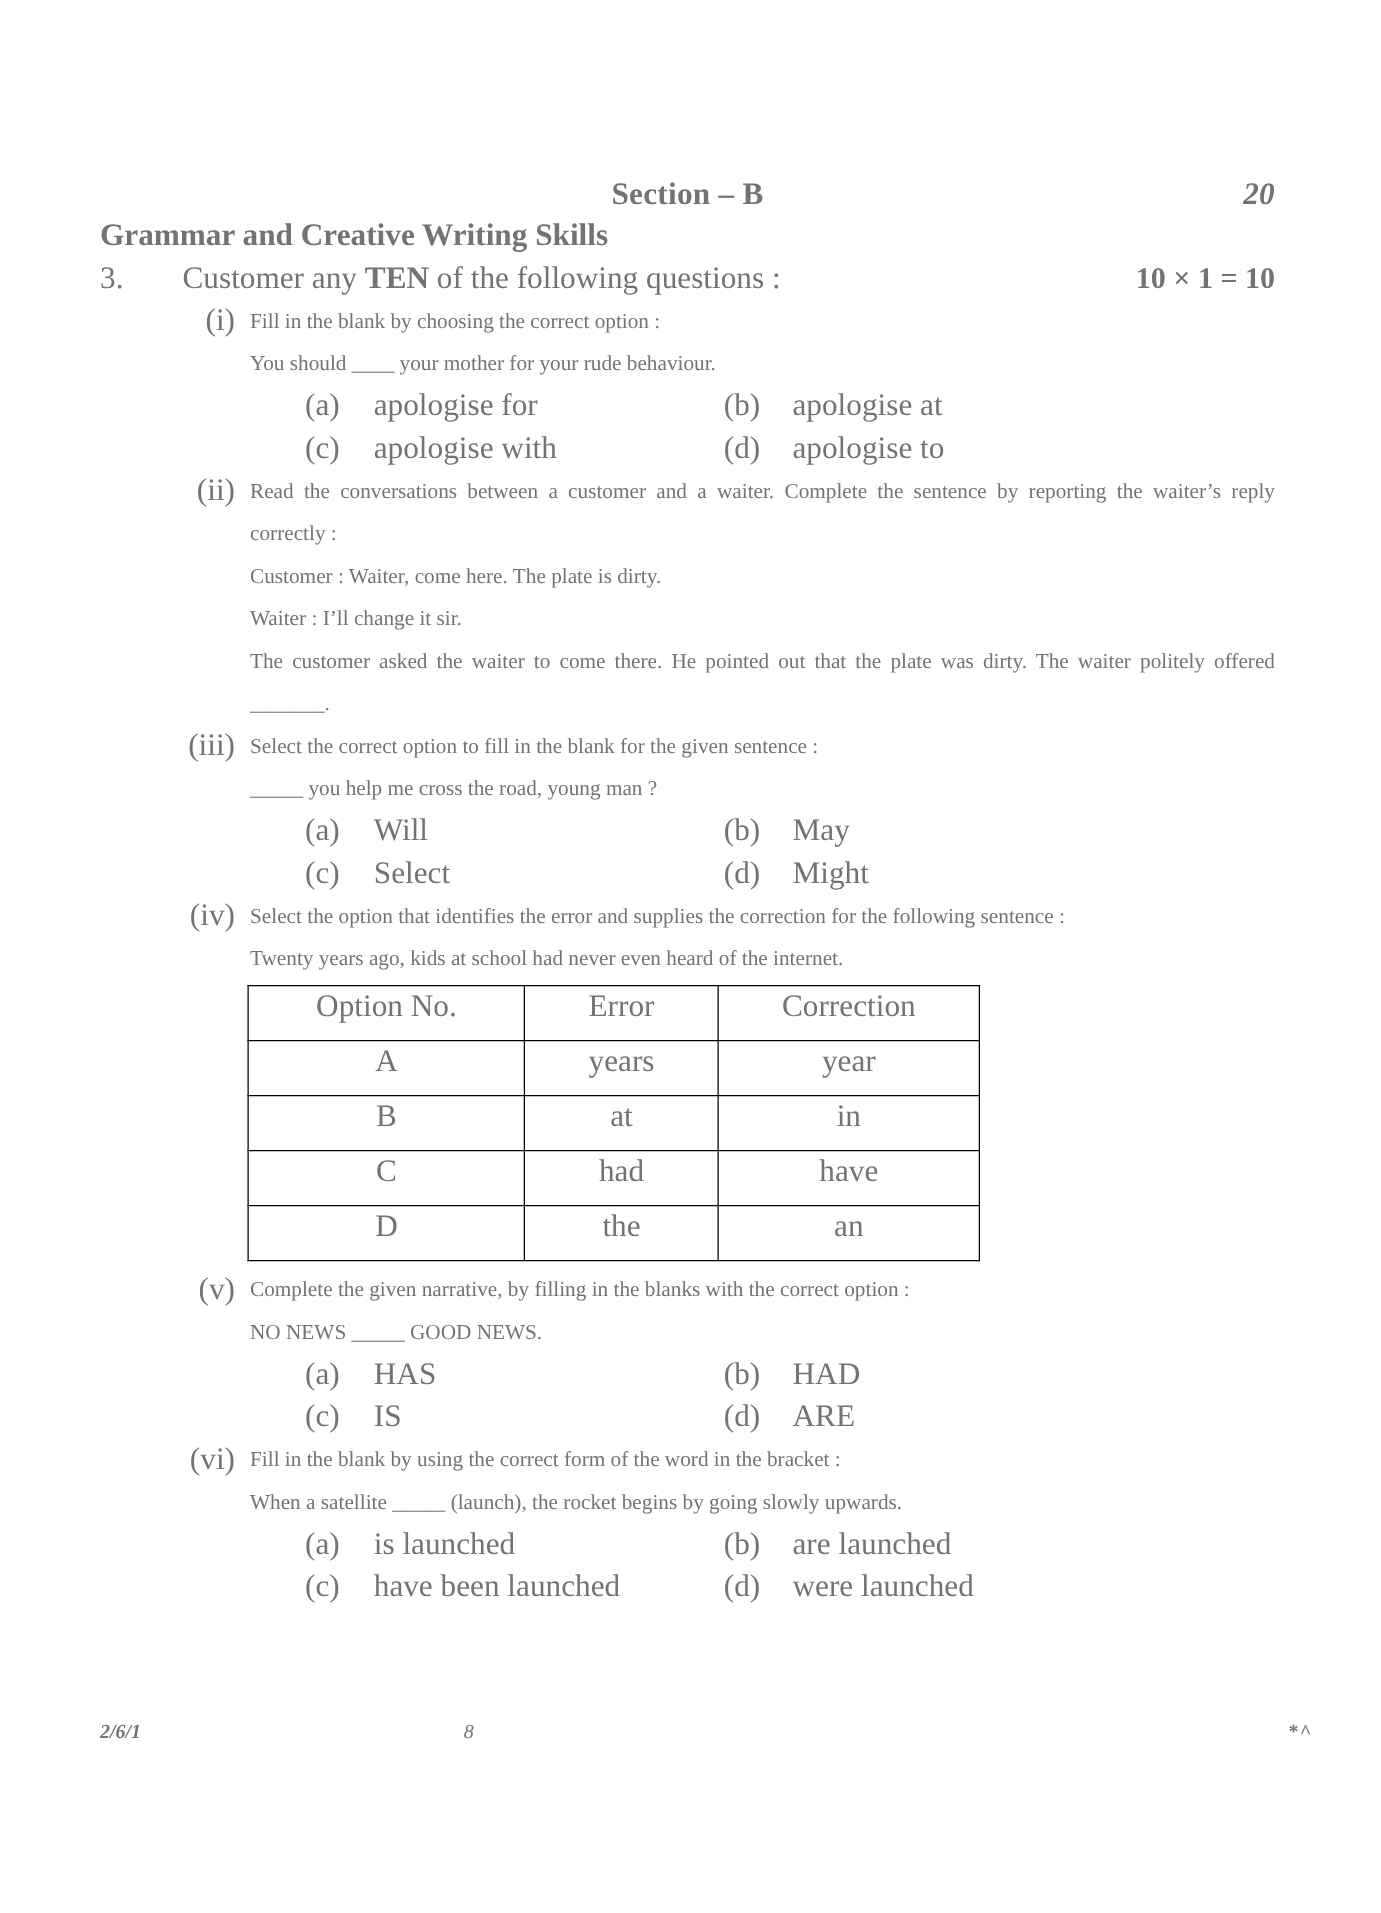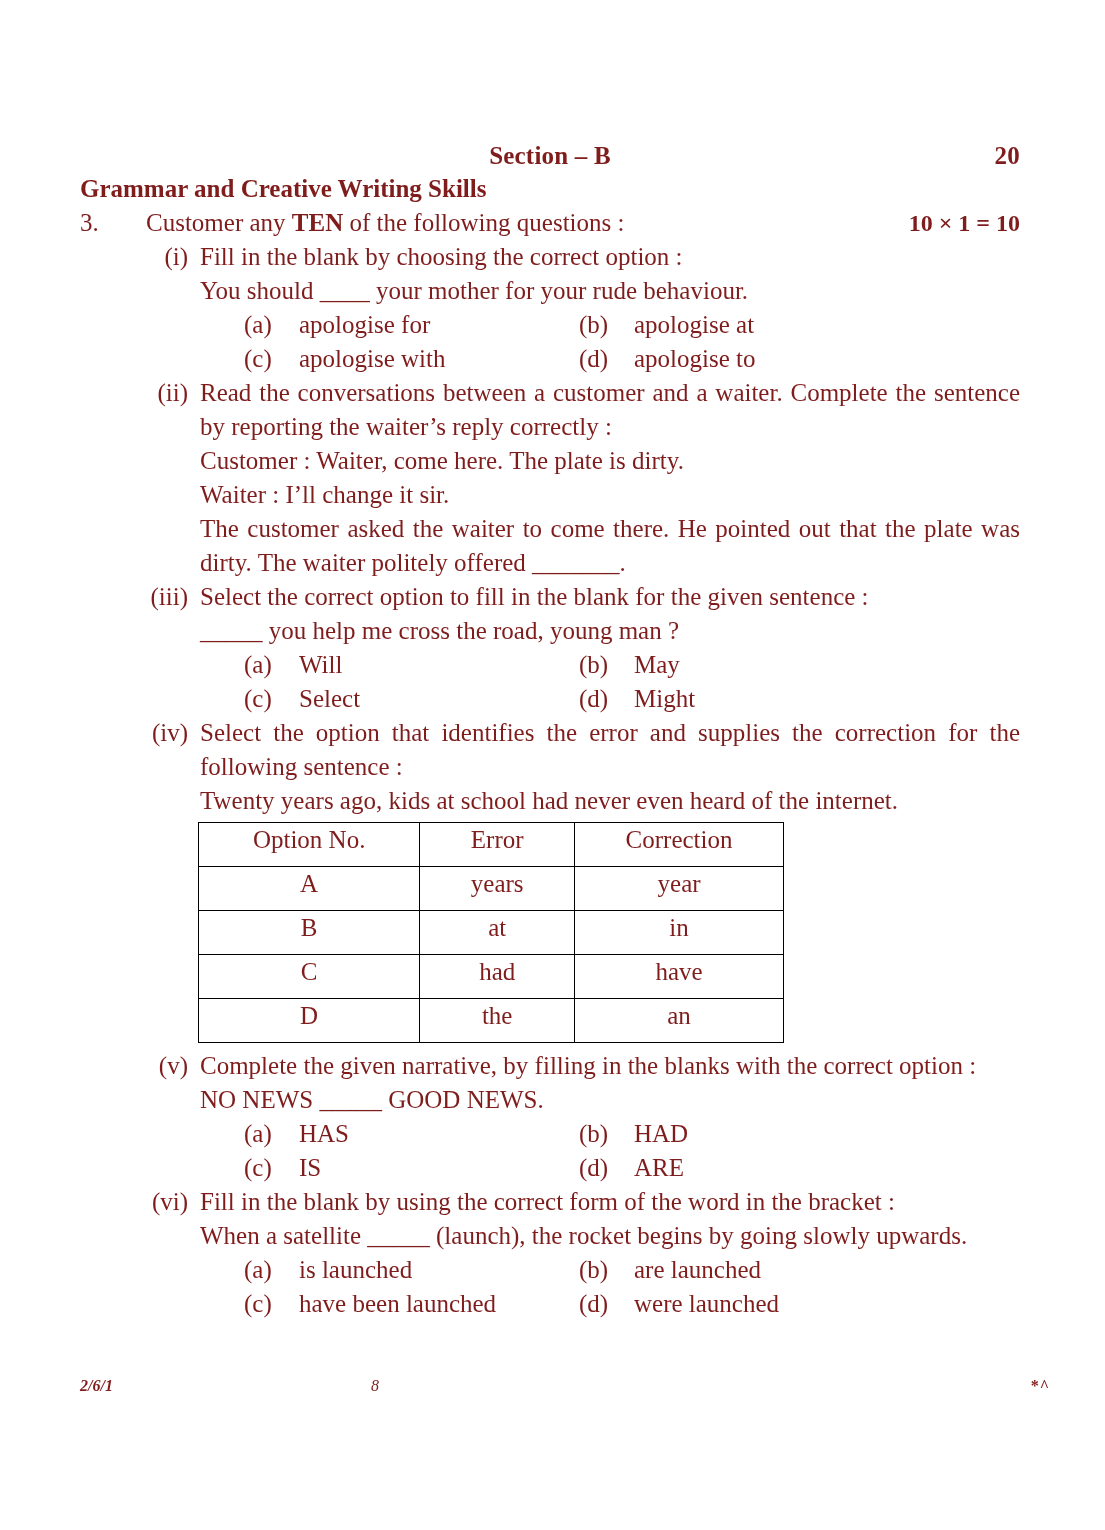--- a/index.html
+++ b/index.html
@@ -6,21 +6,21 @@
     margin: 0;
     padding: 0;
     background: #ffffff;
   }
   .page {
     position: relative;
     width: 1105px;
     height: 1530px;
     background: #ffffff;
     font-family: "Liberation Serif", "DejaVu Serif", serif;
-    color: #7f1d1d;
+    color: #737373;
     overflow: hidden;
   }
 
   
   .header-block {
     position: absolute;
     left: 80px;
     top: 140px;
     width: 940px;
   }
@@ -31,20 +31,21 @@
     font-weight: bold;
     line-height: 32px;
     letter-spacing: 0.2px;
   }
   .marks-right {
     position: absolute;
     right: 0;
     top: 0;
     font-size: 25px;
     font-weight: bold;
+    font-style: italic;
   }
   .subtitle-line {
     text-align: left;
     font-size: 25px;
     font-weight: bold;
     line-height: 34px;
   }
 
   
   .qmain {
@@ -90,21 +91,21 @@
   .roman {
     position: absolute;
     left: 0;
     top: 0;
     width: 108px;
     text-align: right;
     font-size: 25px;
     line-height: 34px;
   }
   .stem {
-    font-size: 25px;
+    font-size: 17px;
     line-height: 34px;
     text-align: justify;
     text-justify: inter-word;
   }
   .stem.nojust { text-align: left; }
 
   
   .opts {
     position: relative;
     font-size: 25px;

